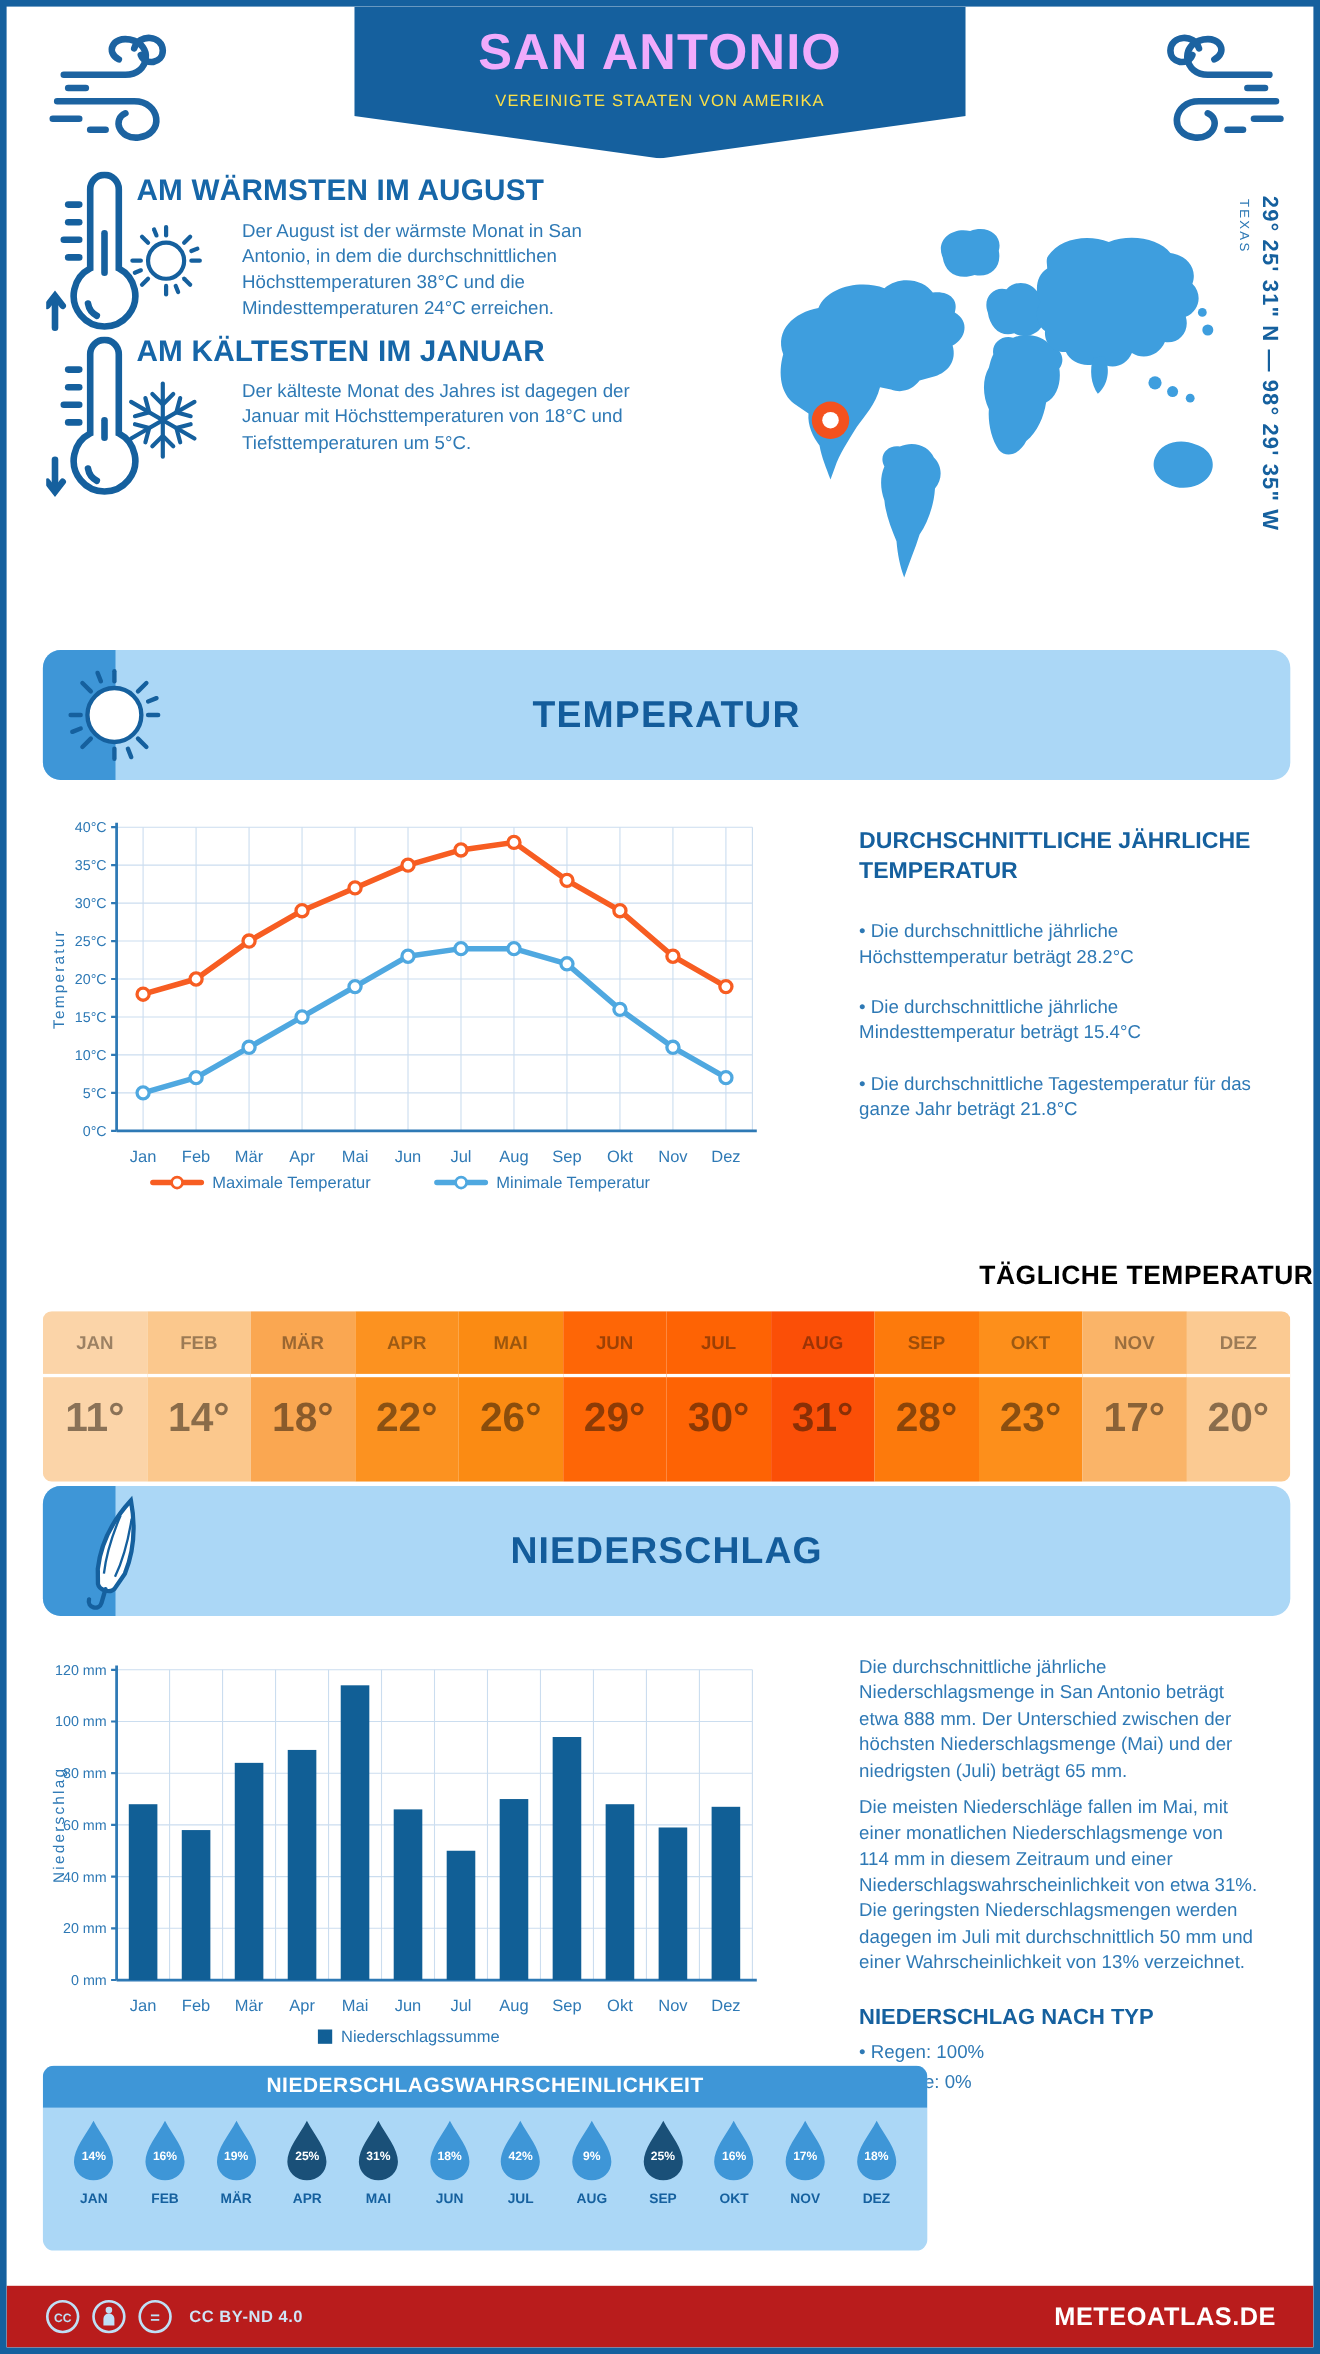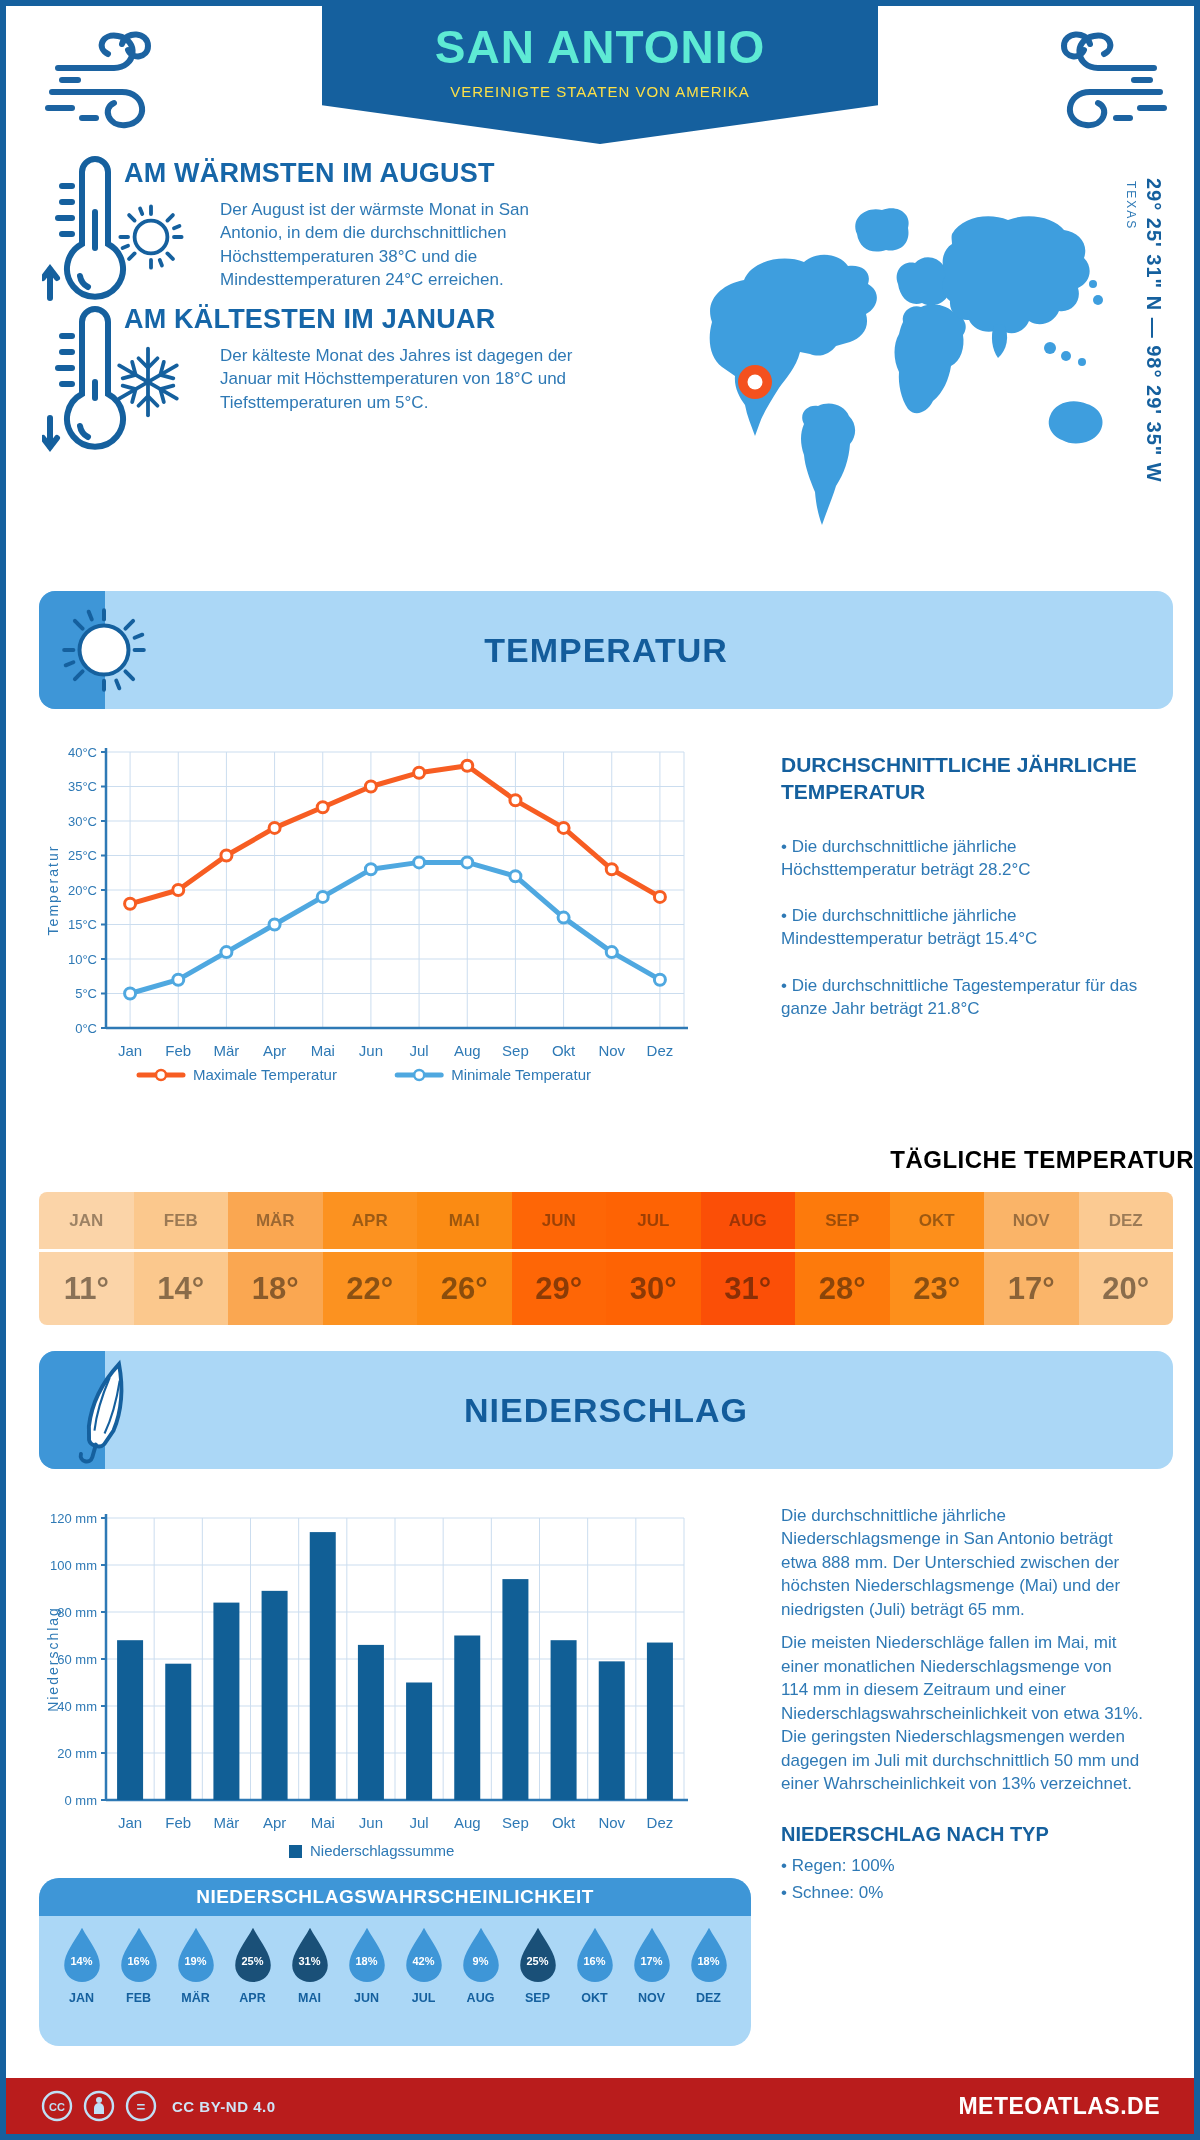--- a/index.html
+++ b/index.html
@@ -4,21 +4,21 @@
 <style>
   html,body{margin:0;padding:0;background:#e8e8e8;}
   .page{position:relative;width:1200px;height:2140px;margin:0 auto;background:#fff;
     border:6px solid #15609E;box-sizing:border-box;overflow:hidden;
     font-family:"Liberation Sans","DejaVu Sans",sans-serif;}
   .abs{position:absolute;}
   
   .banner{left:316px;top:0;width:556px;height:138px;background:#15609E;
     clip-path:polygon(0 0,100% 0,100% 72%,50% 100%,0 72%);
     display:flex;flex-direction:column;align-items:center;}
-  .banner-title{margin-top:14px;color:#5eead4;font-size:46px;font-weight:bold;letter-spacing:1px;}
+  .banner-title{margin-top:14px;color:#f0abfc;font-size:46px;font-weight:bold;letter-spacing:1px;}
   .banner-sub{margin-top:9px;color:#fde047;font-size:15px;letter-spacing:1px;}
   
   .hl-title{font-size:27px;font-weight:bold;color:#1666A8;letter-spacing:.2px;}
   .hl-text{font-size:17px;line-height:1.38;color:#2E79B5;}
   
   .coords-wrap{left:1118px;top:172px;height:420px;display:flex;gap:4px;}
   .coords-region{writing-mode:vertical-rl;font-size:12px;letter-spacing:2px;color:#2E79B5;margin-top:3px;}
   .coords-text{writing-mode:vertical-rl;font-size:20px;font-weight:bold;letter-spacing:1px;color:#15609E;}
   
   .section-banner{left:33px;width:1134px;height:118px;background:#ABD7F6;border-radius:16px;}
@@ -33,24 +33,24 @@
   .bullet::before{content:"• ";}
   .para{font-size:17px;line-height:1.38;color:#2E79B5;margin-top:10px;}
   .para:first-child{margin-top:0;}
   
   .daily-title{left:0;right:0;top:1140px;text-align:right;font-size:24px;font-weight:bold;
     color:#000000;letter-spacing:.5px;padding-left:16px;}
   .daily-table{left:33px;top:1186px;width:1134px;border-radius:8px;overflow:hidden;display:flex;}
   .daily-col{flex:1;text-align:center;}
   .daily-month{height:57px;line-height:57px;font-size:17px;font-weight:bold;
     color:rgba(25,15,5,0.42);border-bottom:3px solid #fff;}
-  .daily-value{height:73px;line-height:73px;font-size:31px;font-weight:bold;color:rgba(25,15,5,0.50);border-radius:17px;}
-  
-  .prob-panel{left:33px;top:1872px;width:712px;height:168px;background:#ABD7F6;
-    border-radius:20px;overflow:hidden;}
+  .daily-value{height:95px;line-height:73px;font-size:37px;font-weight:bold;color:rgba(25,15,5,0.50);border-radius:17px;}
+  
+  .prob-panel{left:33px;top:1872px;width:804px;height:168px;background:#ABD7F6;
+    border-radius:10px;overflow:hidden;}
   .prob-header{height:38px;background:#3E96D7;display:flex;align-items:center;justify-content:center;
     color:#fff;font-size:19px;font-weight:bold;letter-spacing:.5px;}
   .prob-row{display:flex;padding:10px 14px 0 14px;}
   .prob-item{flex:1;text-align:center;position:relative;}
   .prob-pct{position:absolute;left:0;right:0;top:29px;color:#fff;font-weight:bold;font-size:11px;}
   .prob-month{margin-top:3px;font-size:12.5px;font-weight:bold;color:#15609E;}
   
   .footer{left:0;right:0;bottom:0;height:56px;background:#b91c1c;display:flex;
     align-items:center;padding:0 34px;}
   .footer-license{margin-left:12px;color:#CFE4F6;font-size:15px;font-weight:bold;letter-spacing:.5px;}

